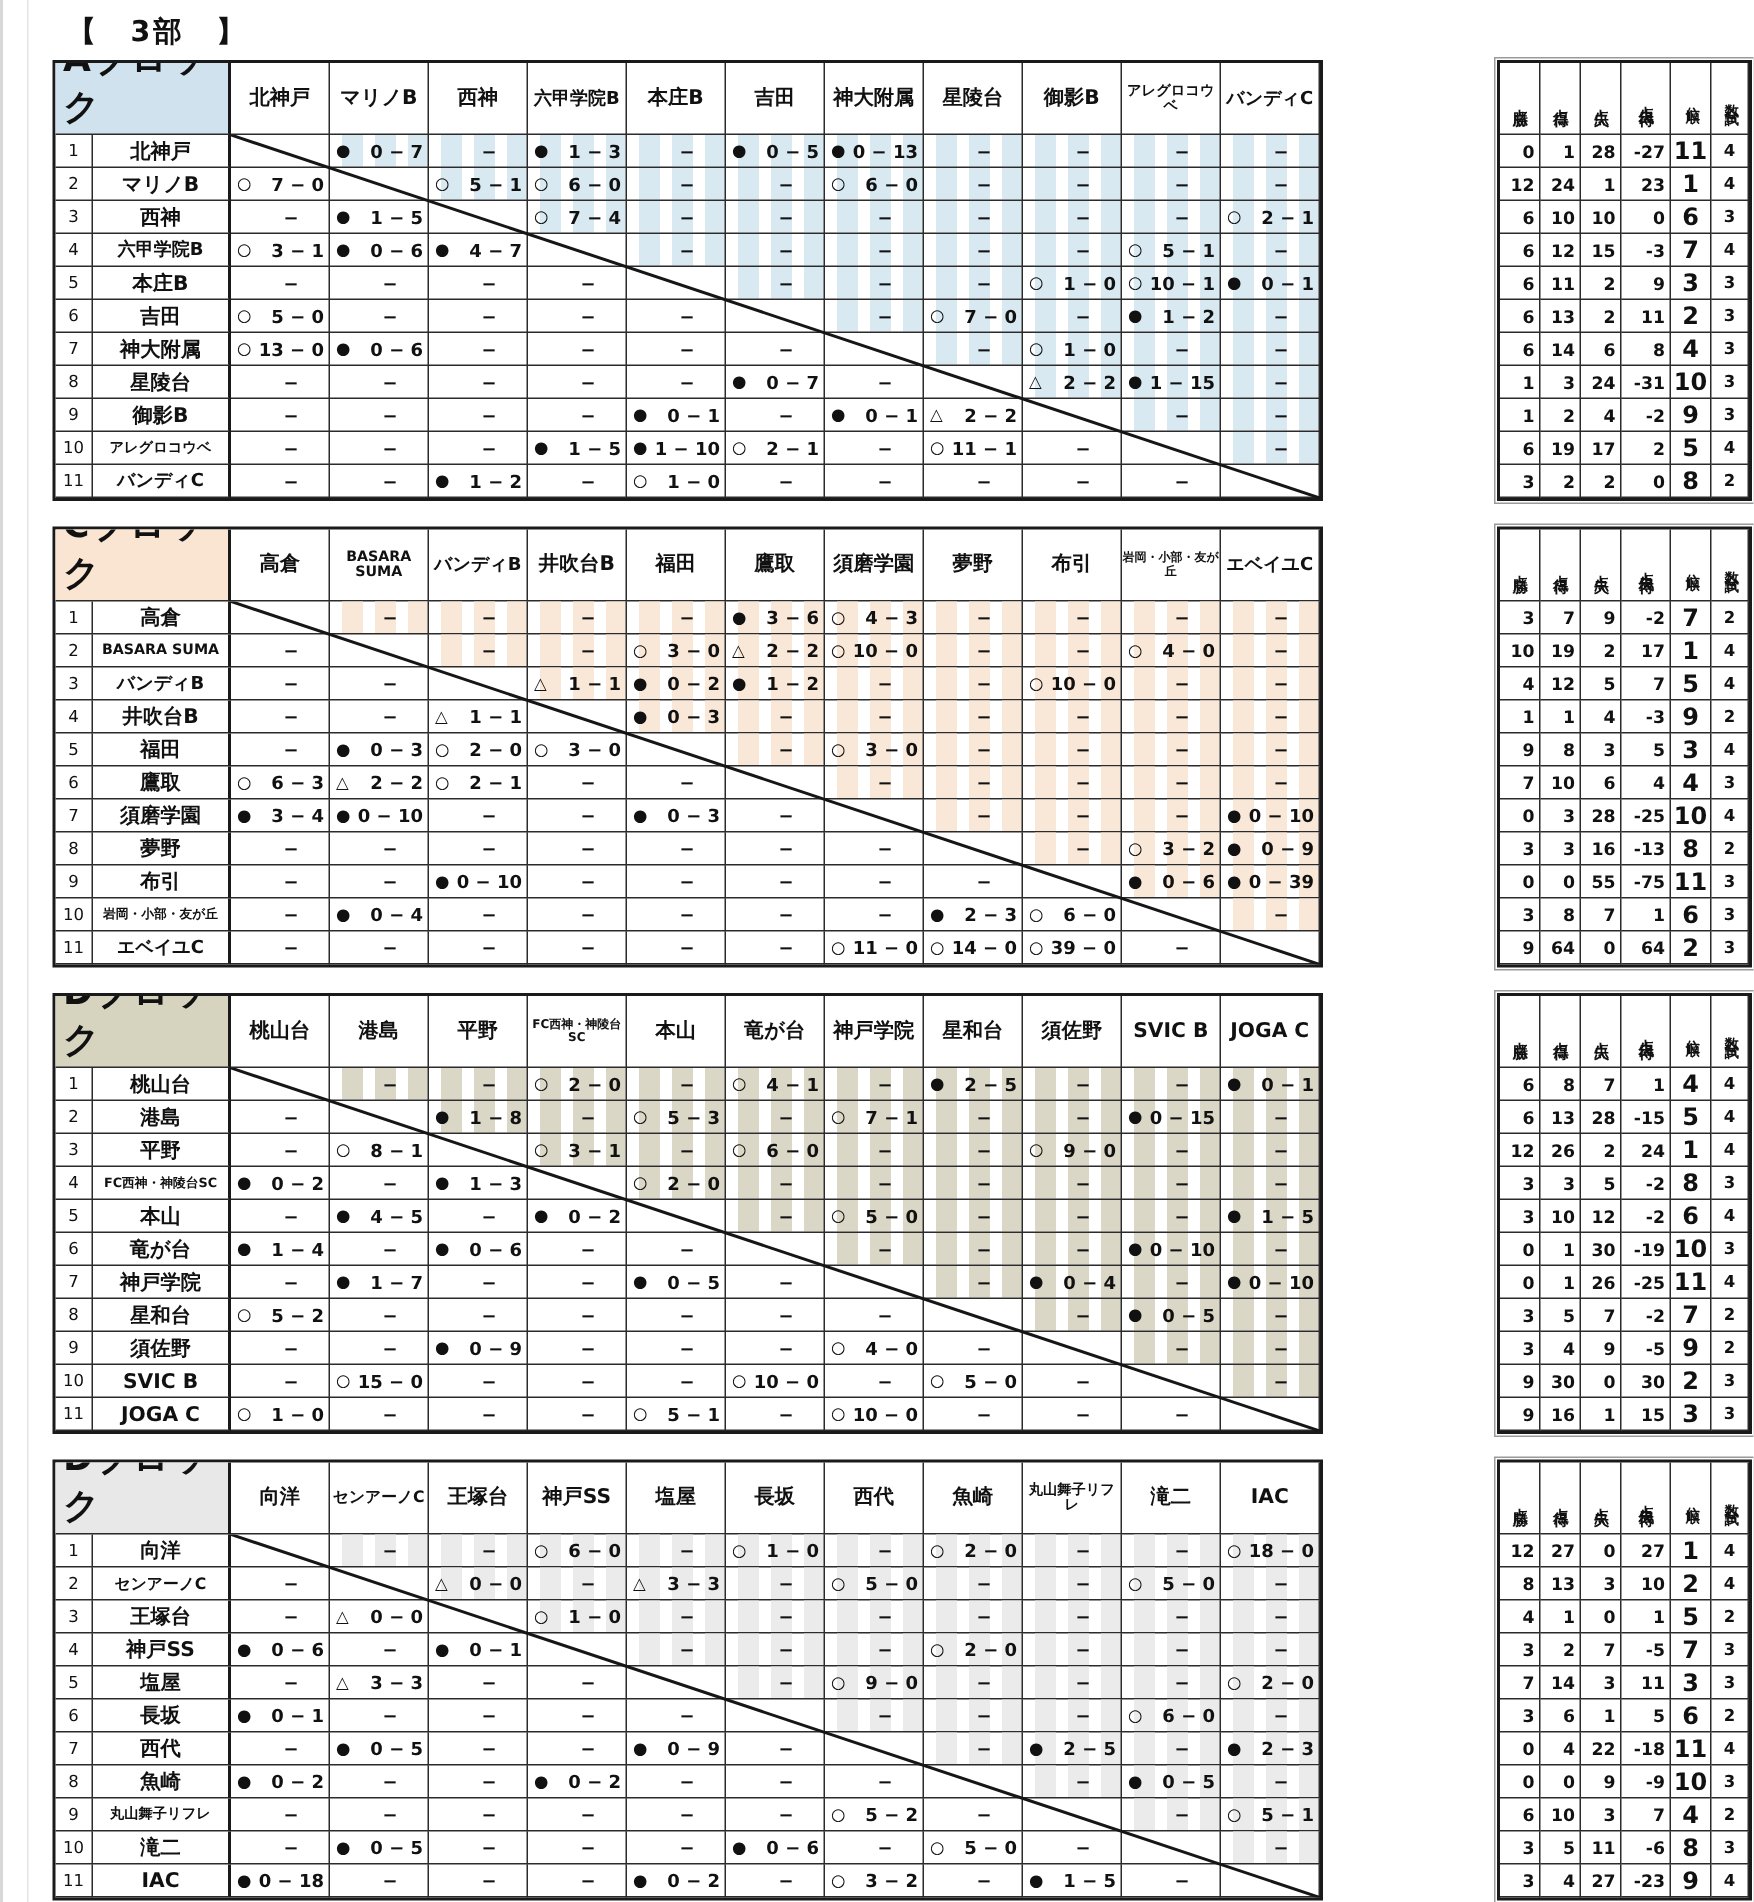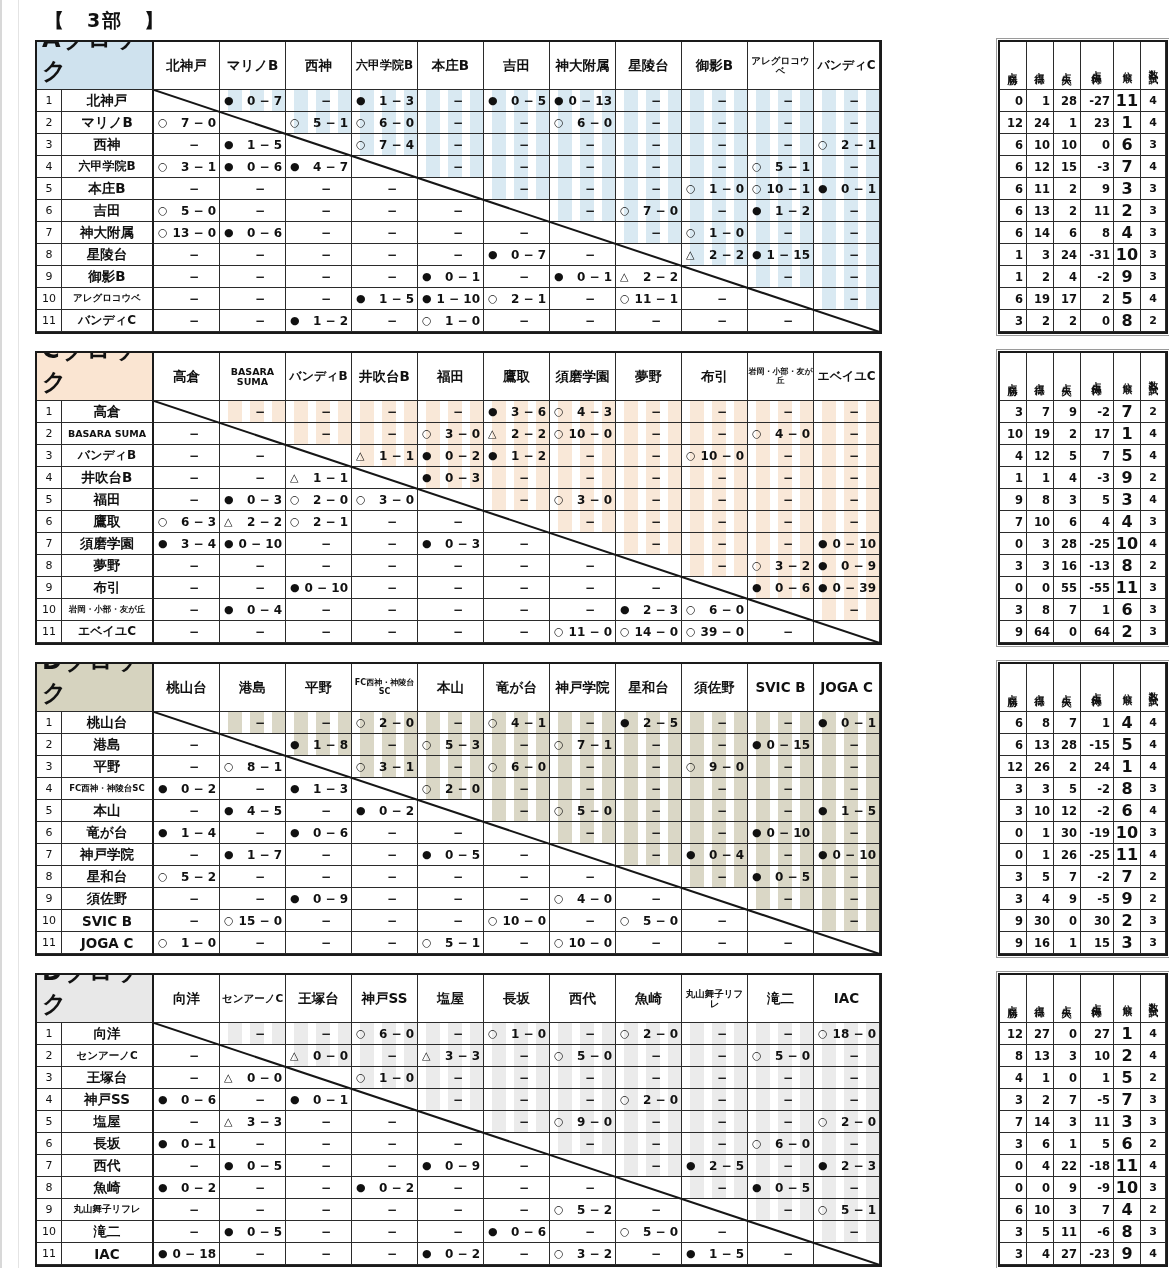--- a/index.html
+++ b/index.html
@@ -1014,21 +1014,21 @@
         <div class="scell sval sv5">4</div>
         <div class="scell sval sv0">3</div>
         <div class="scell sval sv1">3</div>
         <div class="scell sval sv2">16</div>
         <div class="scell sval sv3">-13</div>
         <div class="scell sval sv4">8</div>
         <div class="scell sval sv5">2</div>
         <div class="scell sval sv0">0</div>
         <div class="scell sval sv1">0</div>
         <div class="scell sval sv2">55</div>
-        <div class="scell sval sv3">-55</div>
+        <div class="scell sval sv3">-75</div>
         <div class="scell sval sv4">11</div>
         <div class="scell sval sv5">3</div>
         <div class="scell sval sv0">3</div>
         <div class="scell sval sv1">8</div>
         <div class="scell sval sv2">7</div>
         <div class="scell sval sv3">1</div>
         <div class="scell sval sv4">6</div>
         <div class="scell sval sv5">3</div>
         <div class="scell sval sv0">9</div>
         <div class="scell sval sv1">64</div>

